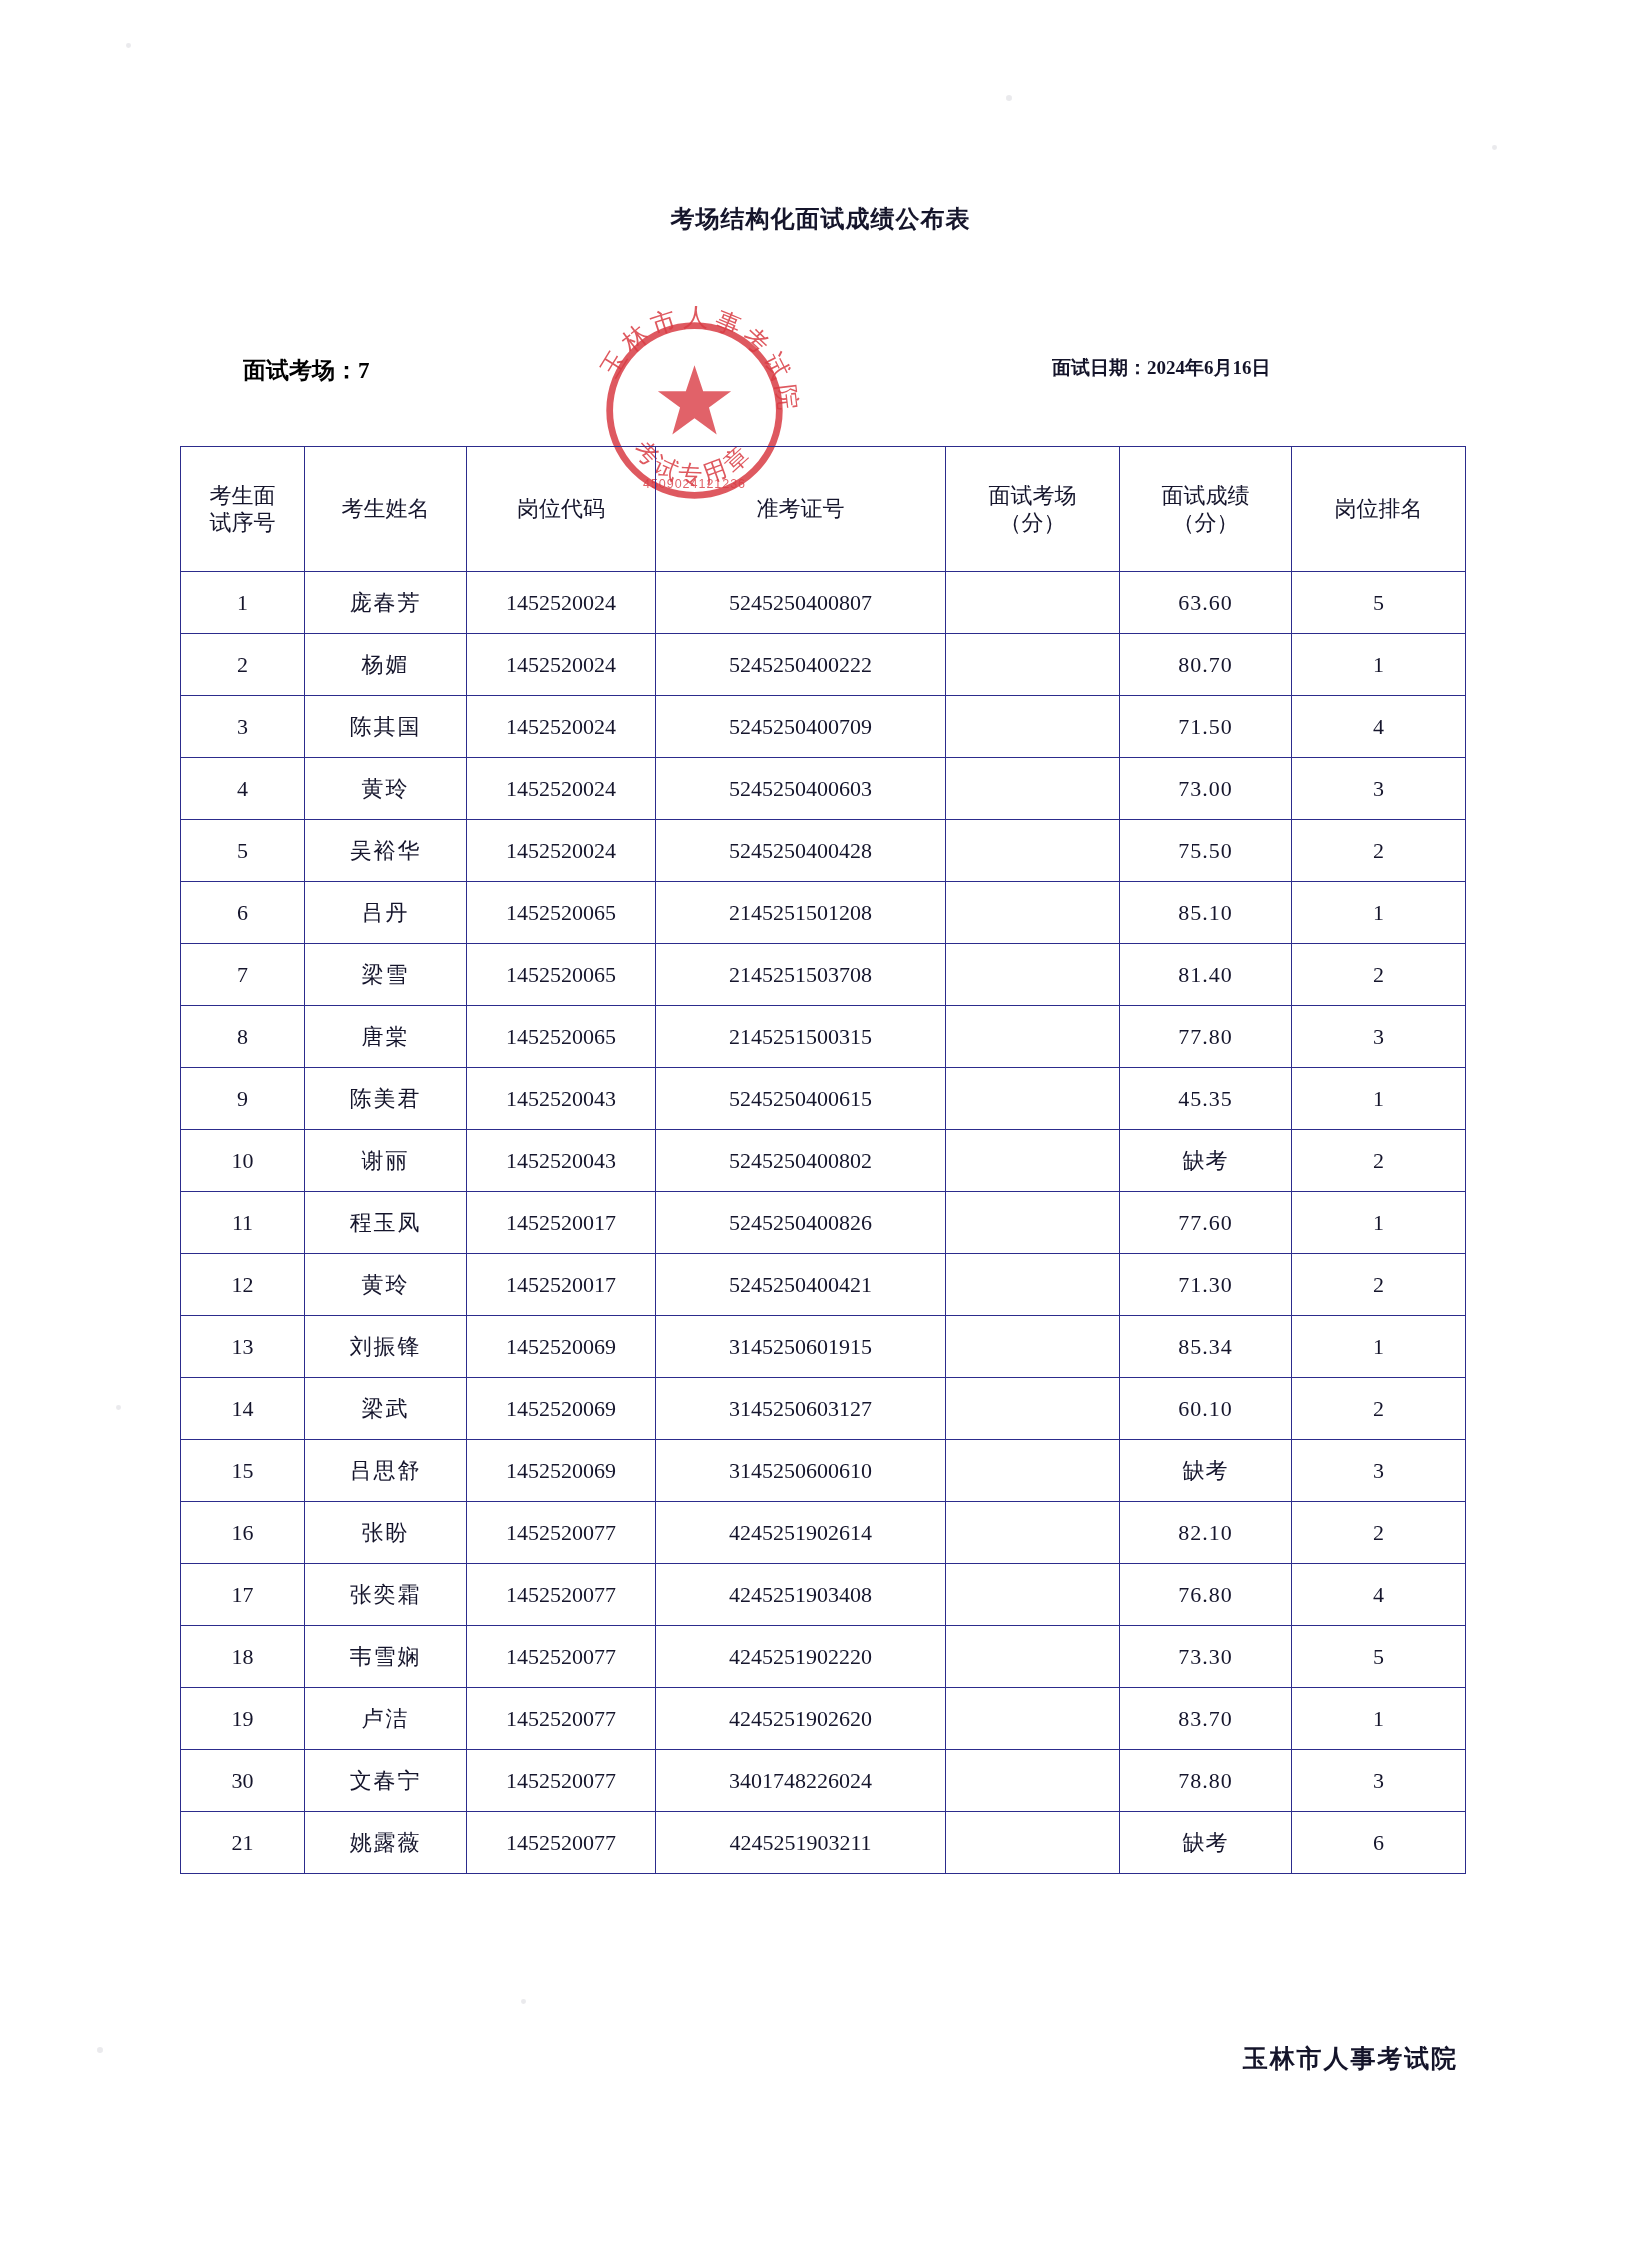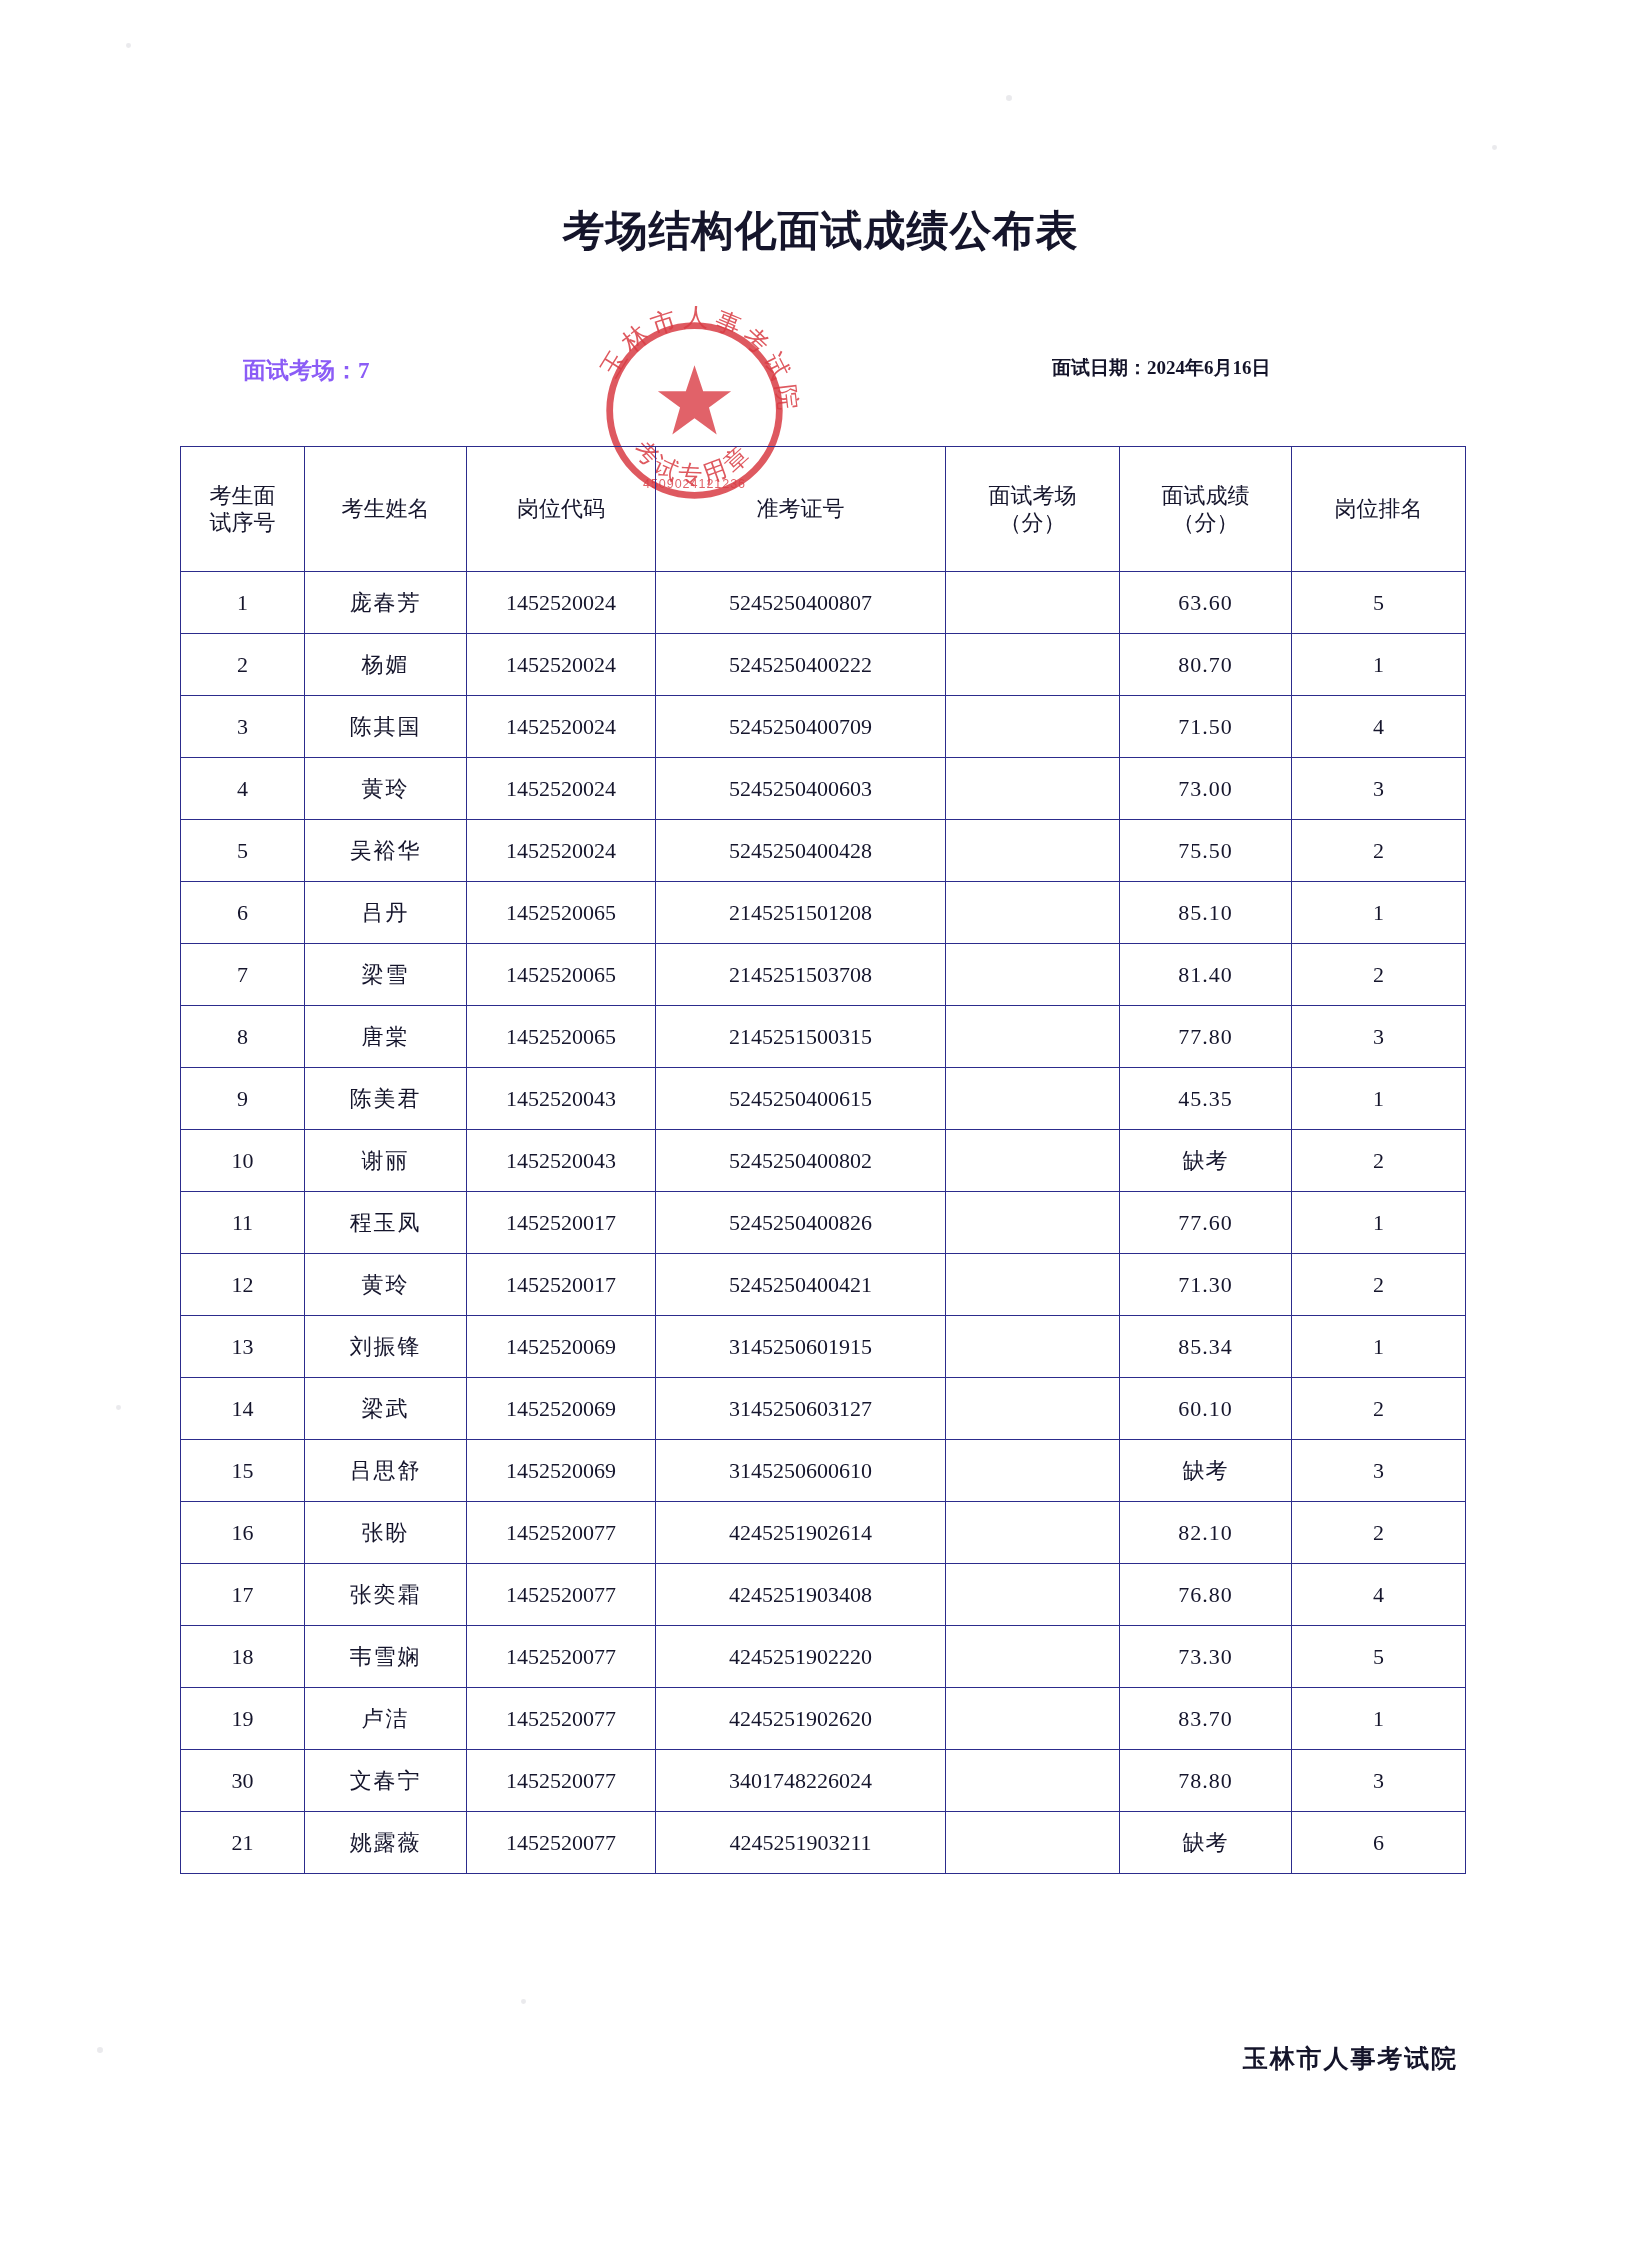--- a/index.html
+++ b/index.html
@@ -27,40 +27,40 @@
     background: #d9d9de;
     border-radius: 50%;
     opacity: 0.55;
   }
   .doc-title {
     position: absolute;
     top: 203px;
     left: 0;
     width: 100%;
     text-align: center;
-    font-size: 42px;
+    font-size: 24px;
     font-weight: bold;
     letter-spacing: 1px;
     color: #15152b;
     font-family: "Liberation Serif", "DejaVu Serif", serif;
   }
   .meta-row {
     position: absolute;
     top: 355px;
     left: 0;
     width: 100%;
     height: 39px;
   }
   .meta-left {
     position: absolute;
     left: 243px;
     top: 0;
     font-size: 23px;
     font-weight: bold;
-    color: #8b5cf6;
+    color: #000000;
   }
   .meta-right {
     position: absolute;
     left: 1052px;
     top: 0;
     font-size: 19px;
     font-weight: bold;
     color: #14142a;
   }
   table.grades {

